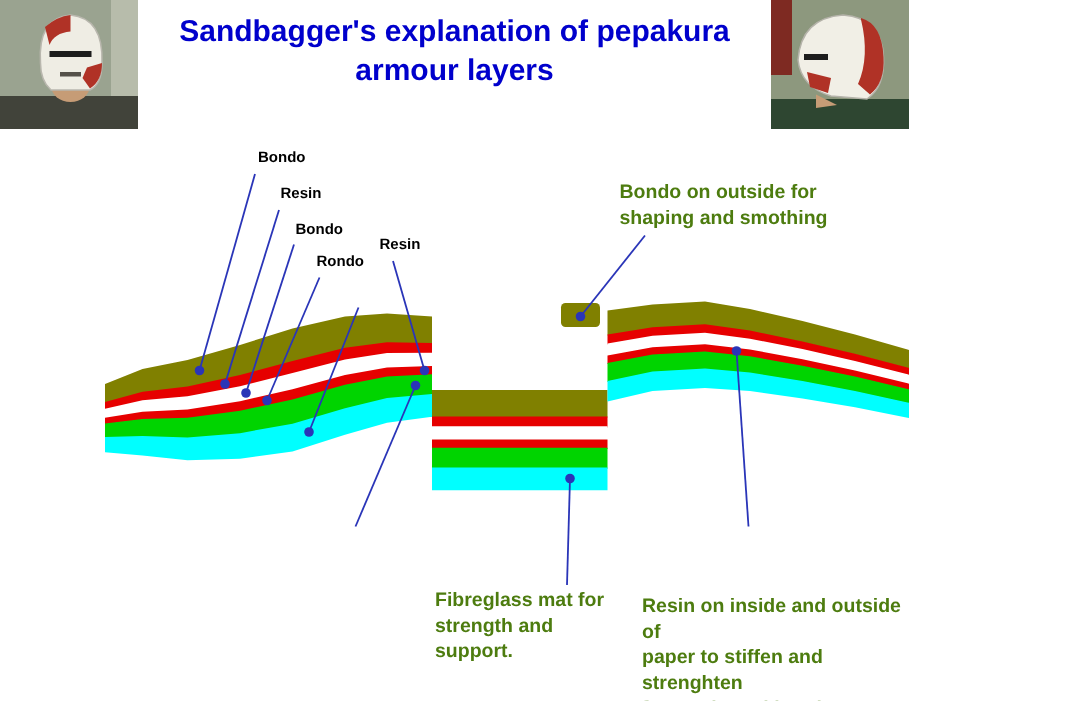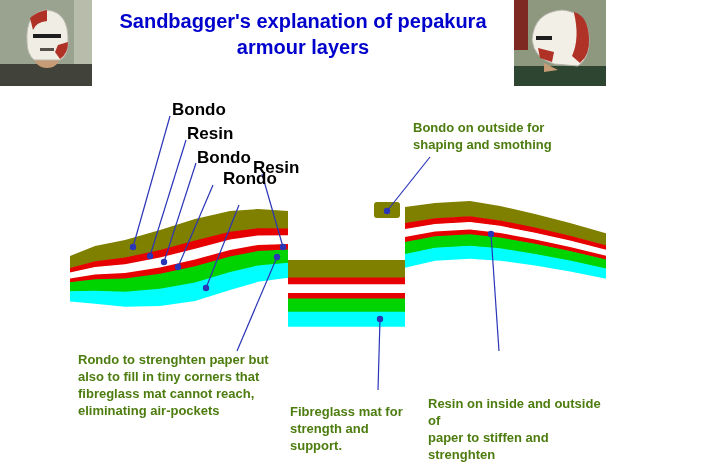--- a/index.html
+++ b/index.html
@@ -9,21 +9,21 @@
   .photo { position:absolute; top:0; width:92px; height:86px; }
   .photo.left  { left:0; }
   .photo.right { right:0; }
   .title {
     position:absolute; top:8px; left:0; width:100%;
     text-align:center; font-size:20px; font-weight:bold;
     line-height:26px; white-space:pre-line;
   }
   #diagram { position:absolute; left:0; top:0; }
   .lbl {
-    position:absolute; font-size:17px; font-weight:bold;
+    position:absolute; font-size:10px; font-weight:bold;
     color:#000000; white-space:nowrap;
   }
   .note {
     position:absolute; font-size:13px; font-weight:bold;
     color:#4d7c0f; white-space:pre-line; line-height:17px;
   }
 </style>
 </head>
 <body>
 
@@ -95,28 +95,24 @@
       <circle cx="277" cy="257" r="3.2"></circle>
       <circle cx="380" cy="319" r="3.2"></circle>
       <circle cx="491" cy="234" r="3.2"></circle>
     </g>
   </svg>
 
   <div class="lbl" style="left:172px; top:100px;">Bondo</div>
   <div class="lbl" style="left:187px; top:124px;">Resin</div>
   <div class="lbl" style="left:197px; top:148px;">Bondo</div>
   <div class="lbl" style="left:253px; top:158px;">Resin</div>
-  <div class="lbl" style="left:211px; top:169px;margin-left:12px;">Rondo</div>
+  <div class="lbl" style="left:211px; top:169px;">Rondo</div>
 
   <div class="note" style="left:413px; top:119px;">Bondo on outside for
 shaping and smothing</div>
-  <div class="note" style="left:78px;  top:351px;">Rondo to strenghten paper but
-also to fill in tiny corners that
-fibreglass mat cannot reach,
-eliminating air-pockets</div>
-  <div class="note" style="left:290px; top:391px;margin-top:12px;">Fibreglass mat for
+  <div class="note" style="left:290px; top:391px;">Fibreglass mat for
 strength and
 support.</div>
   <div class="note" style="left:428px; top:351px;margin-top:44px;">Resin on inside and outside of
 paper to stiffen and strenghten
 for rondo and bondo processes</div>
 
 </div>
 
 </body></html>

